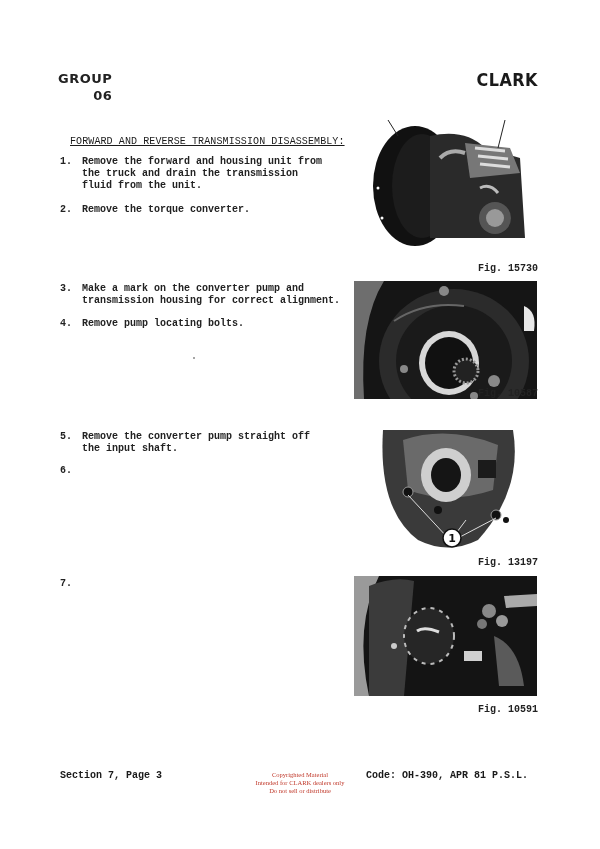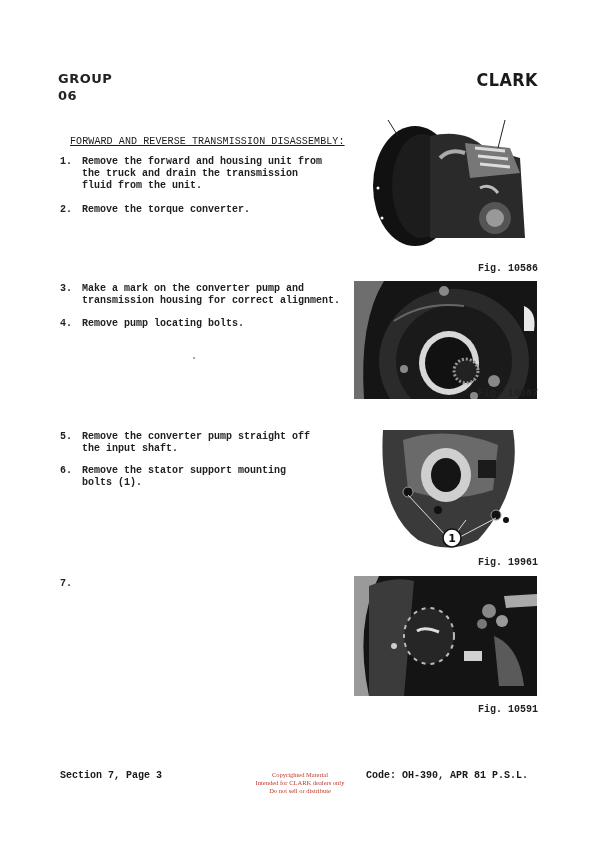--- a/index.html
+++ b/index.html
@@ -4,21 +4,21 @@
   <style>
     html, body { margin: 0; padding: 0; }
     body {
       width: 600px; height: 849px; background: #ffffff; position: relative;
       overflow: hidden; color: #1a1a1a;
       font-family: "Liberation Mono", "DejaVu Sans Mono", monospace;
     }
     .abs { position: absolute; }
     .group {
       left: 58px; top: 70px; font-family: "DejaVu Sans", sans-serif;
-      font-weight: bold; font-size: 13px; line-height: 17px; text-align: left;
+      font-weight: bold; font-size: 13px; line-height: 17px; text-align: right;
       letter-spacing: 0.5px; color: #222;
     }
     .brand {
       right: 62px; top: 70px; font-family: "DejaVu Sans", sans-serif;
       font-weight: 900; font-size: 16px; letter-spacing: 0.5px; color: #1a1a1a;
       transform: scaleY(1.1);
     }
     .heading {
       left: 70px; top: 136px; font-size: 10px; text-decoration: underline;
       letter-spacing: 0.1px;
@@ -70,22 +70,20 @@
   <span class="num">4.</span>
   <span class="txt">Remove pump locating bolts.</span>
 </div>
 <div class="abs step" style="top:431px">
   <span class="num">5.</span>
   <span class="txt">Remove the converter pump straight off
 the input shaft.</span>
 </div>
 <div class="abs step" style="top:465px">
   <span class="num">6.</span>
-  <span class="txt">Remove the stator support mounting
-bolts (1).</span>
 </div>
 <div class="abs step" style="top:578px">
   <span class="num">7.</span>
 </div>
 
 <div class="abs speck" style="left:193px; top:357px"></div>
 
 <div class="abs" style="left:370px; top:118px; width:165px; height:130px">
   <svg width="165" height="130" viewBox="0 0 165 130">
     <rect x="0" y="0" width="165" height="130" fill="#ffffff"></rect>
@@ -97,21 +95,21 @@
     <circle cx="125" cy="100" r="16" fill="#555"></circle>
     <circle cx="125" cy="100" r="9" fill="#999"></circle>
     <path d="M70 40 Q80 30 95 35" stroke="#aaa" stroke-width="4" fill="none"></path>
     <path d="M110 70 Q120 65 128 75" stroke="#bbb" stroke-width="3" fill="none"></path>
     <line x1="18" y1="2" x2="28" y2="18" stroke="#222" stroke-width="1"></line>
     <line x1="135" y1="2" x2="128" y2="30" stroke="#222" stroke-width="1"></line>
     <circle cx="8" cy="70" r="1.5" fill="#fff"></circle>
     <circle cx="12" cy="100" r="1.5" fill="#fff"></circle>
   </svg>
 </div>
-<div class="abs caption" style="top:263px">Fig. 10586</div>
+<div class="abs caption" style="top:263px">Fig. 15730</div>
 
 <div class="abs figure" style="left:354px; top:281px; width:183px; height:118px">
   <svg width="183" height="118" viewBox="0 0 183 118">
     <rect width="183" height="118" fill="#151515"></rect>
     <path d="M0 0 L30 0 Q5 40 10 118 L0 118 Z" fill="#6e6e6e"></path>
     <ellipse cx="100" cy="80" rx="75" ry="72" fill="#2b2b2b"></ellipse>
     <ellipse cx="100" cy="80" rx="58" ry="56" fill="#1a1a1a"></ellipse>
     <ellipse cx="95" cy="82" rx="30" ry="32" fill="#d8d8d8"></ellipse>
     <ellipse cx="95" cy="82" rx="24" ry="26" fill="#111"></ellipse>
     <circle cx="112" cy="90" r="12" fill="#222" stroke="#999" stroke-width="3" stroke-dasharray="2 2"></circle>
@@ -137,21 +135,21 @@
     <circle cx="118" cy="85" r="5" fill="#111" stroke="#999" stroke-width="1"></circle>
     <circle cx="60" cy="80" r="4" fill="#111"></circle>
     <circle cx="128" cy="90" r="3" fill="#111"></circle>
     <line x1="30" y1="65" x2="70" y2="108" stroke="#ddd" stroke-width="1"></line>
     <line x1="118" y1="88" x2="80" y2="108" stroke="#ddd" stroke-width="1"></line>
     <line x1="88" y1="90" x2="76" y2="106" stroke="#ddd" stroke-width="1"></line>
     <circle cx="74" cy="108" r="9" fill="#ffffff" stroke="#111" stroke-width="1.5"></circle>
     <text x="74" y="112" font-size="11" font-weight="bold" text-anchor="middle" fill="#111" font-family="DejaVu Sans, sans-serif">1</text>
   </svg>
 </div>
-<div class="abs caption" style="top:557px">Fig. 19961</div>
+<div class="abs caption" style="top:557px">Fig. 13197</div>
 
 <div class="abs figure" style="left:354px; top:576px; width:183px; height:120px">
   <svg width="183" height="120" viewBox="0 0 183 120">
     <rect width="183" height="120" fill="#141414"></rect>
     <path d="M0 0 L25 0 Q0 50 15 120 L0 120 Z" fill="#9a9a9a"></path>
     <path d="M15 10 Q40 0 60 5 L50 120 L15 120 Z" fill="#3b3b3b"></path>
     <ellipse cx="75" cy="60" rx="25" ry="28" fill="#262626" stroke="#bbb" stroke-width="2" stroke-dasharray="4 5"></ellipse>
     <path d="M63 55 Q70 50 85 56" stroke="#ddd" stroke-width="3" fill="none"></path>
     <rect x="110" y="75" width="18" height="10" fill="#d0d0d0"></rect>
     <circle cx="135" cy="35" r="7" fill="#888"></circle>

